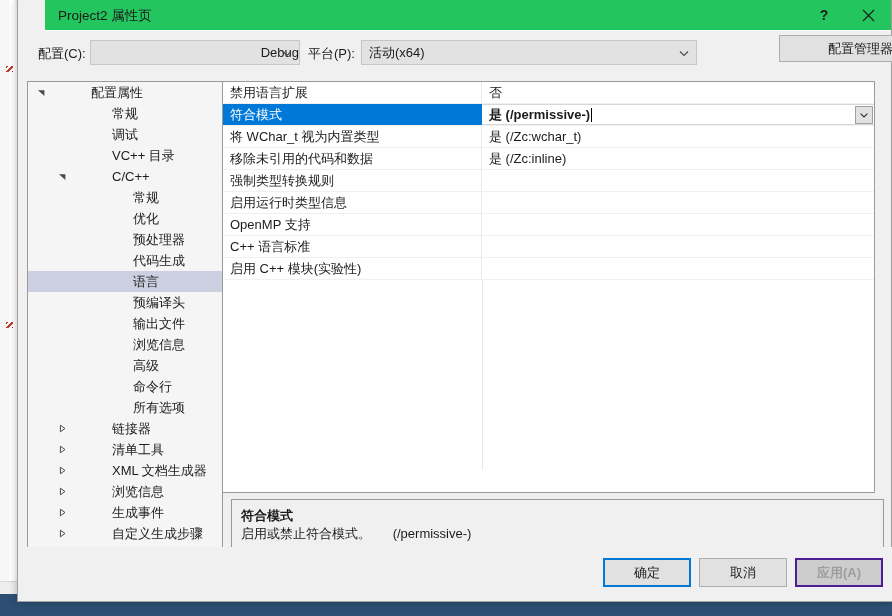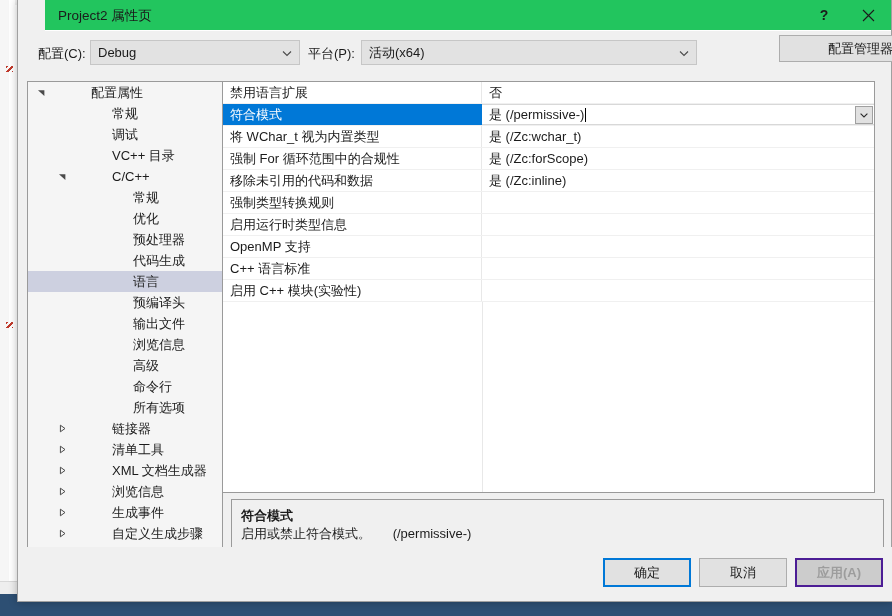--- a/index.html
+++ b/index.html
@@ -140,21 +140,21 @@
     padding-left: 7px;
     white-space: nowrap;
     overflow: hidden;
   }
   .combo .carrow {
     position: absolute;
     right: 6px; top: 50%;
     transform: translateY(-50%);
     width: 12px; height: 12px;
   }
-  #combo-config { left: 72px; width: 210px; }
+  #combo-config { left: 72px; width: 210px; justify-content: flex-end; }
   #combo-platform { left: 343px; width: 336px; }
   #lbl-config { left: 20px; }
   #lbl-platform { left: 290px; }
 
   .btn {
     font-family: "Liberation Sans", "DejaVu Sans", sans-serif;
     font-size: 13px;
     color: #1b1b1b;
     background: #e1e1e1;
     border: 1px solid #adadad;
@@ -246,21 +246,21 @@
     white-space: nowrap;
     position: relative;
   }
   .grid-row.sel .gname {
     background: #0078d7;
     color: #ffffff;
     border-right: none;
   }
   .grid-row.sel .gval {
     background: #ffffff;
-    font-weight: 400;
+    font-weight: 700;
     border-top: 1px solid #d8d8d8;
     border-bottom: 1px solid #d8d8d8;
   }
   .caretbar {
     display: inline-block;
     width: 1px;
     height: 14px;
     background: #000;
     margin-left: 1px;
     vertical-align: middle;
@@ -560,26 +560,20 @@
             </div>
           </div>
         </div>
         <div class="grid-row">
           <div class="gname">将 WChar_t 视为内置类型</div>
           <div class="gval">
             <span>是 (/Zc:wchar_t)</span>
           </div>
         </div>
         <div class="grid-row">
-          <div class="gname">强制 For 循环范围中的合规性</div>
-          <div class="gval">
-            <span>是 (/Zc:forScope)</span>
-          </div>
-        </div>
-        <div class="grid-row">
           <div class="gname">移除未引用的代码和数据</div>
           <div class="gval">
             <span>是 (/Zc:inline)</span>
           </div>
         </div>
         <div class="grid-row">
           <div class="gname">强制类型转换规则</div>
           <div class="gval">
             <span></span>
           </div>

